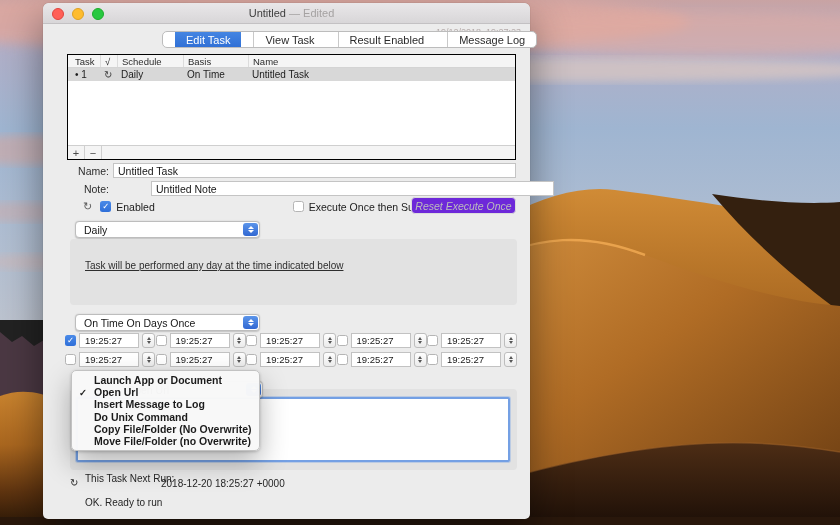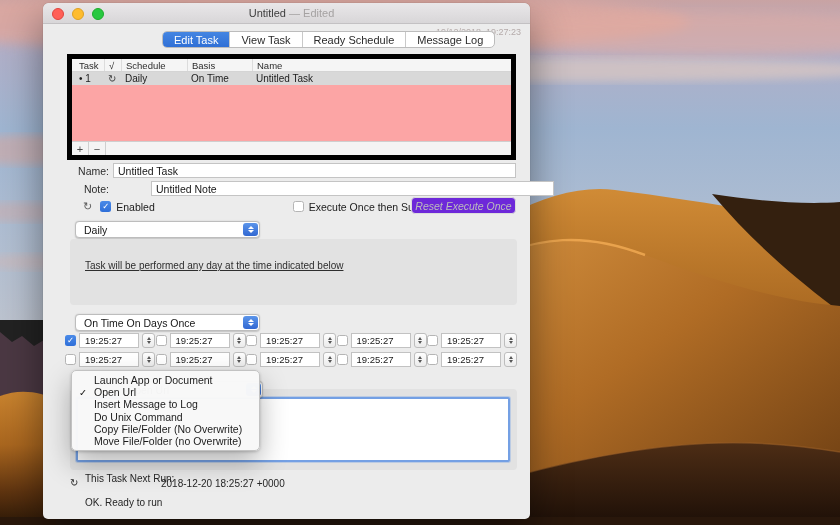--- a/index.html
+++ b/index.html
@@ -20,27 +20,27 @@
   .tl{position:absolute;top:5px;width:12px;height:12px;border-radius:50%;}
   .tl.red{left:9px;background:#ff5f57;border:.5px solid #e0443e;}
   .tl.yellow{left:29px;background:#febc2e;border:.5px solid #dea123;}
   .tl.green{left:49px;background:#28c840;border:.5px solid #1dad2b;}
 
   .datetime{position:absolute;top:24px;right:9px;font-size:9px;color:#b5abaa;}
 
   
   .seg{position:absolute;left:119px;top:28px;height:17px;display:flex;background:#fff;
     border:1px solid #bcbcbc;border-radius:5px;overflow:hidden;font-size:11px;color:#2b2b2b;}
-  .seg-item{display:flex;align-items:center;padding:0 11px;border-left:1px solid #c9c9c9;white-space:nowrap;}
+  .seg-item{display:flex;align-items:center;padding:0 11px;border-left:1px solid #c9c9c9;white-space:nowrap;margin-left:12px;}
   .seg-item:first-child{border-left:none;}
   .seg-item.selected{background:linear-gradient(#4485e2,#3070d6);color:#fff;}
 
   
-  .task-table{position:absolute;left:24px;top:51px;width:449px;height:106px;background:#fca5a5;
-    border:5px solid #000000;}
+  .task-table{position:absolute;left:24px;top:51px;width:449px;height:106px;background:#ffffff;
+    border:1px solid #000000;}
   .tt-header{display:flex;height:13px;background:#f5f5f5;border-bottom:1px solid #d4d4d4;
     font-size:9.5px;color:#2c2c2c;align-items:center;}
   .tt-col{padding-left:4px;border-left:1px solid #dcdcdc;height:100%;display:flex;align-items:center;overflow:hidden;}
   .tt-col:first-child{border-left:none;padding-left:7px;}
   .c-task{width:32px;}.c-chk{width:17px;}.c-sched{width:66px;}.c-basis{width:65px;}.c-name{flex:1;}
   .tt-row{display:flex;height:13px;background:#d8d8d8;font-size:10px;color:#1c1c1c;align-items:center;}
   .tt-row .tt-col{border-left:none;}
   .tt-row .ricon{font-size:10px;color:#3d3d3d;}
   .tt-footer{position:absolute;left:0;right:0;bottom:0;height:14px;background:#f4f4f4;
     border-top:1px solid #cfcfcf;display:flex;}
@@ -91,21 +91,21 @@
   .stepper .sd{width:0;height:0;border-left:2.5px solid transparent;border-right:2.5px solid transparent;
     border-top:3px solid #555;}
 
   
   .url-area{position:absolute;left:33px;top:394px;width:434px;height:65px;background:#fff;
     border:2.5px solid #74a0e4;border-radius:2px;box-shadow:0 0 0 1px rgba(116,160,228,.35);}
   .menu{position:absolute;left:28px;top:367px;width:189px;background:rgba(248,248,248,.98);
     border:1px solid #c2c2c2;border-radius:5px;padding:3px 0;z-index:20;
     box-shadow:0 12px 28px rgba(0,0,0,.3),0 1px 3px rgba(0,0,0,.2);}
   .menu-item{position:relative;height:12.2px;display:flex;align-items:center;
-    padding:0 12px 0 22px;font-size:10.5px;color:#1b1b1b;white-space:nowrap;}
+    padding:0 12px 0 22px;font-size:10.5px;color:#1b1b1b;white-space:nowrap;font-weight:bold;}
   .menu-item .check{position:absolute;left:7px;font-size:9.5px;color:#1b1b1b;}
 
   
   .foot-text{position:absolute;font-size:10px;color:#262626;}
 </style>
 </head>
 <body>
 
 <div class="screen">
 
@@ -172,21 +172,21 @@
         <span>Untitled</span>
         <span class="edited">— Edited</span>
       </div>
     </div>
 
     <div class="datetime">19/12/2018, 19:27:23</div>
 
     <div class="seg">
       <div class="seg-item selected">Edit Task</div>
       <div class="seg-item">View Task</div>
-      <div class="seg-item">Ready Schedule</div>
+      <div class="seg-item">Result Enabled</div>
       <div class="seg-item">Message Log</div>
     </div>
 
     <div class="task-table">
       <div class="tt-header">
         <div class="tt-col c-task">Task</div>
         <div class="tt-col c-chk">√</div>
         <div class="tt-col c-sched">Schedule</div>
         <div class="tt-col c-basis">Basis</div>
         <div class="tt-col c-name">Name</div>

